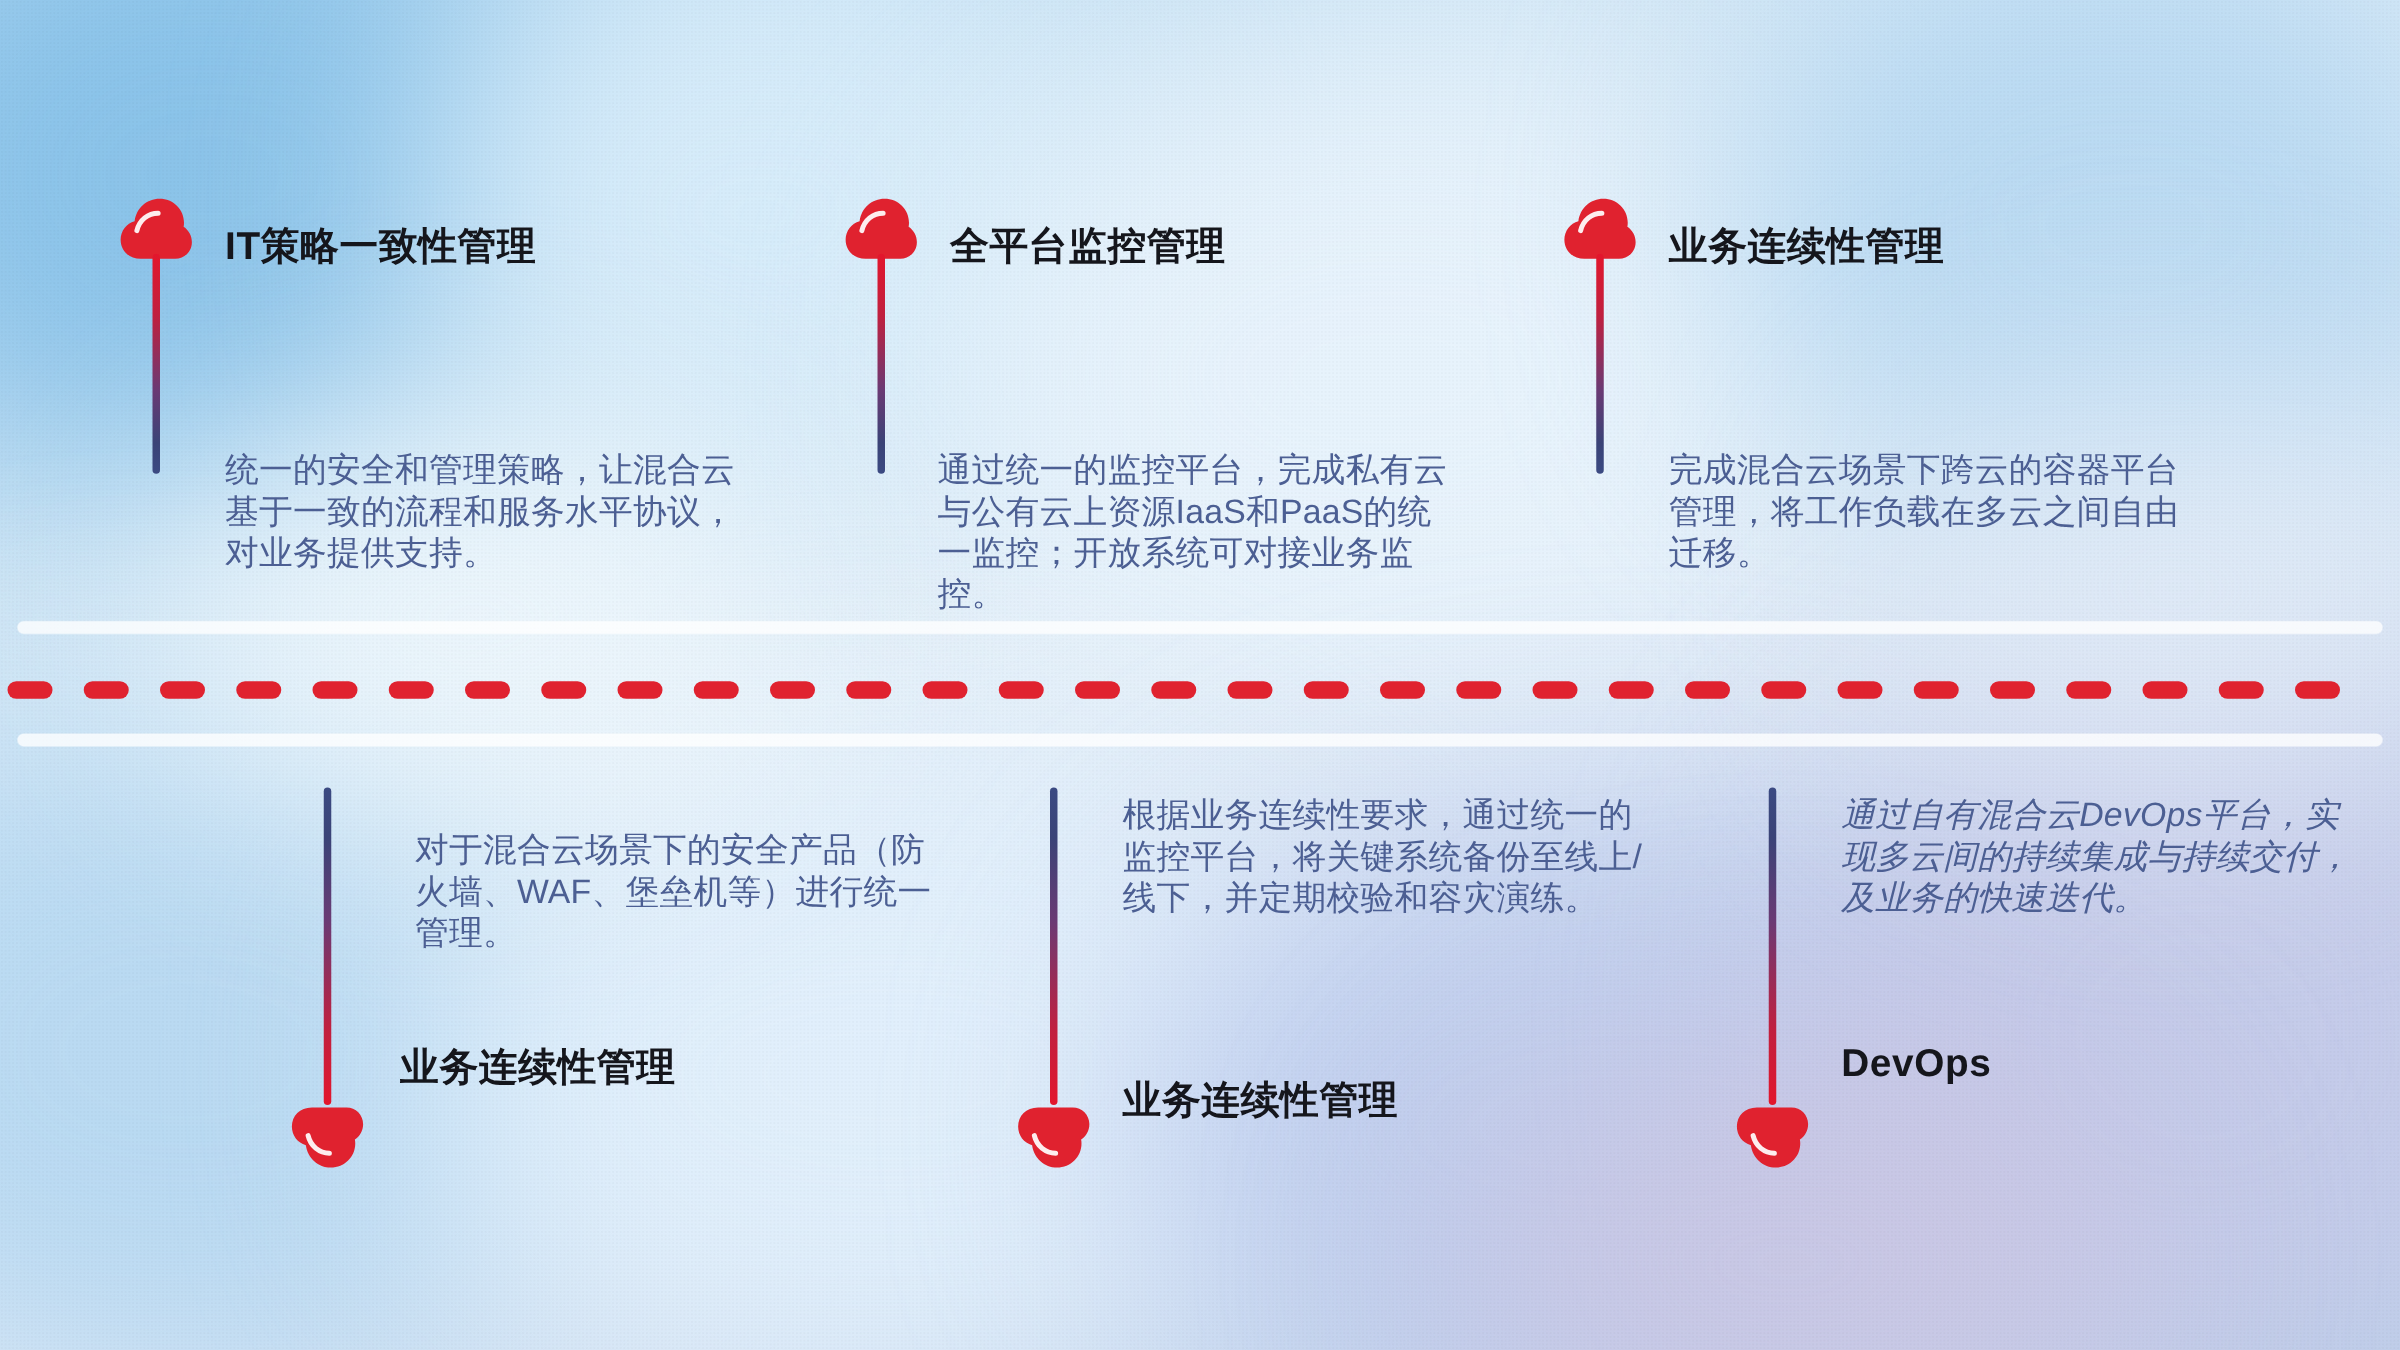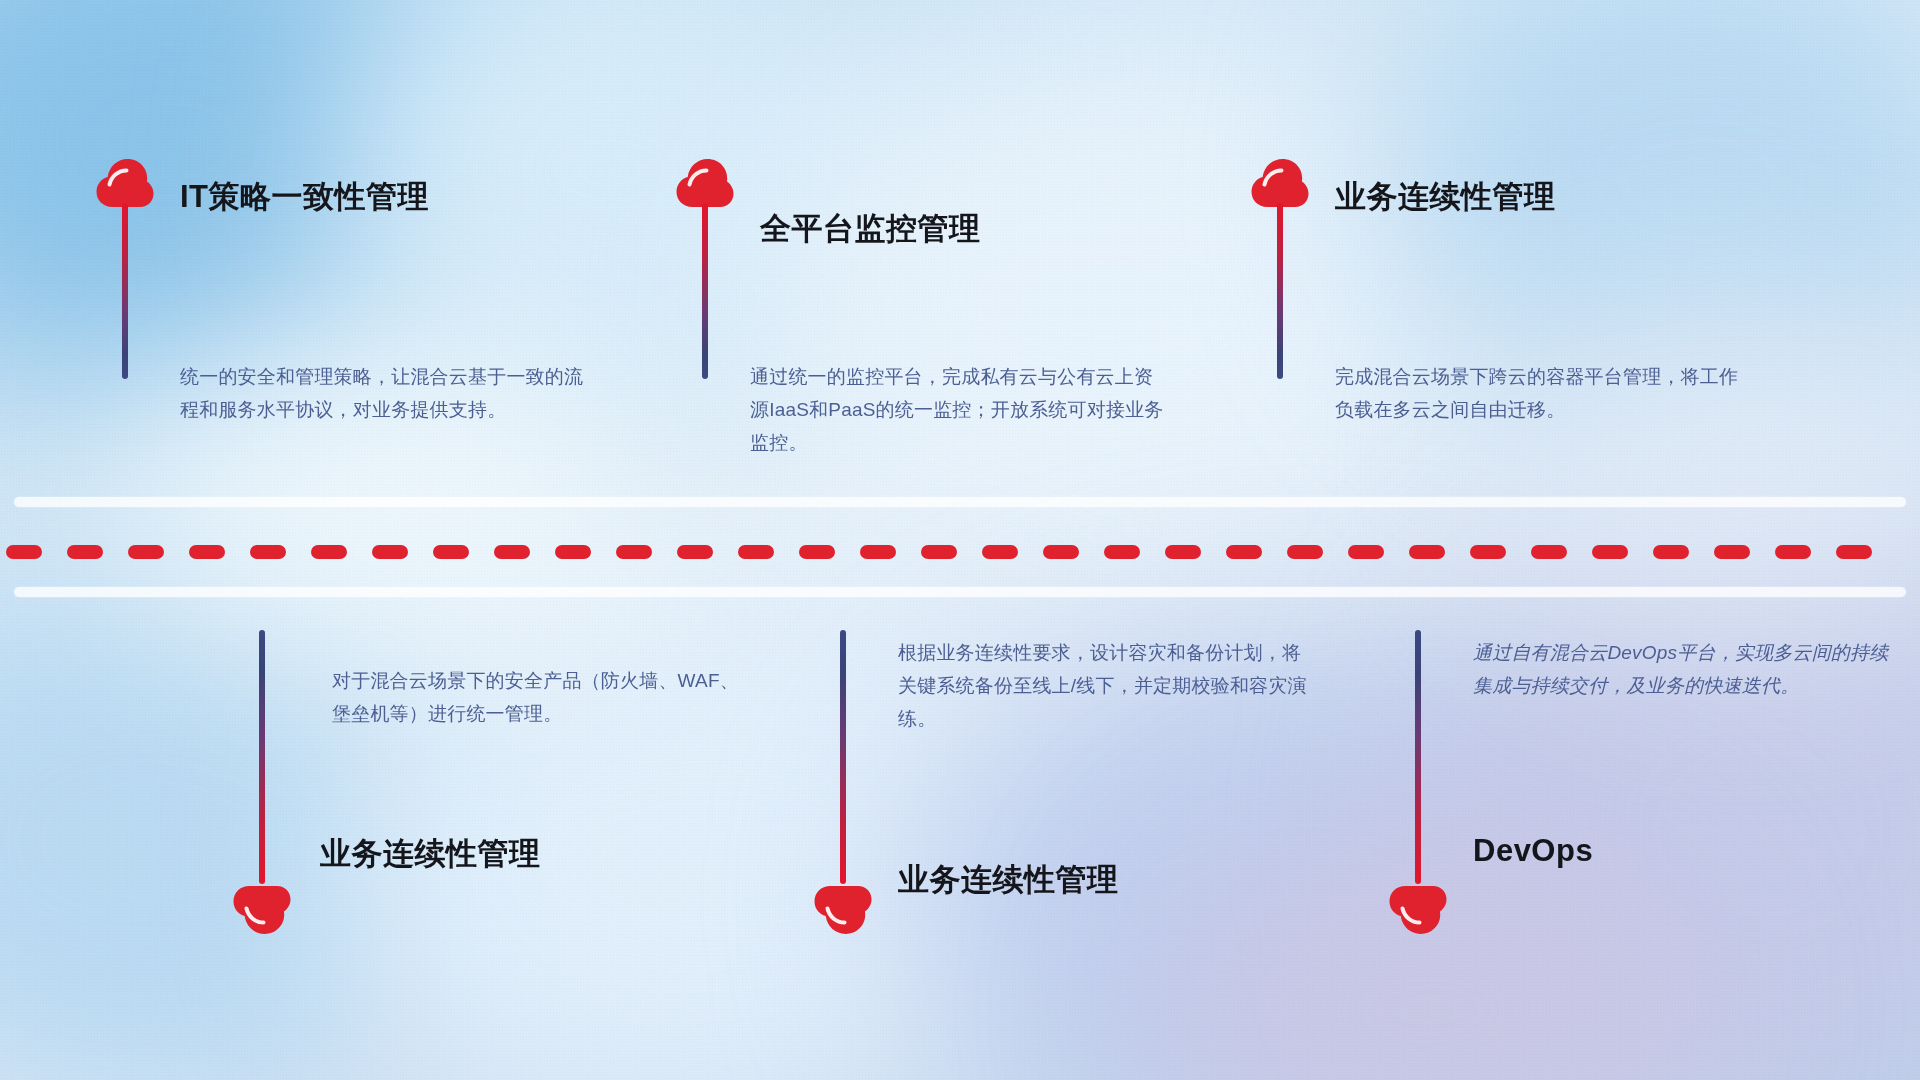--- a/index.html
+++ b/index.html
@@ -46,21 +46,21 @@
   .heading {
     position:absolute;
     font-size:31px;
     font-weight:700;
     color:#15161c;
     letter-spacing:.5px;
     white-space:nowrap;
   }
   .body-text {
     position:absolute;
-    font-size:19px;
+    font-size:27px;
     line-height:33px;
     color:#4c5f93;
     letter-spacing:.2px;
   }
 
   
   .bar {
     position:absolute; left:14px; right:14px; height:10px; border-radius:5px;
     background:rgba(255,255,255,.78);
     box-shadow:0 0 0 .5px rgba(255,255,255,.35);
@@ -104,21 +104,21 @@
     <div class="heading" style="left:180px; top:176px;">IT策略一致性管理</div>
     <div class="body-text" style="left:180px; top:360px; width:420px;">统一的安全和管理策略，让混合云基于一致的流程和服务水平协议，对业务提供支持。</div>
   </div>
 
   <div class="node">
     <svg class="cloud-icon" style="left:675px; top:158px;" viewBox="0 0 60 50">
       <path d="M17.5 49 C7.8 49 1.5 42.2 1.5 33.8 C1.5 26.6 6.2 20.6 12.7 18.9 C14.1 8.4 22.6 1 32.6 1 C43.6 1 52.2 9.5 52.2 20.2 C52.2 21.3 52.1 22.4 51.9 23.4 C55.9 26.1 58.5 30.6 58.5 35.7 C58.5 43.1 52.6 49 45.2 49 Z" fill="#e0222f"></path>
       <path d="M14.5 26.5 C16.5 18 23.5 12.5 31.5 12.5" stroke="#ffffff" stroke-width="4" stroke-linecap="round" fill="none" opacity="0.92"></path>
     </svg>
     <div class="stem down" style="left:702px; top:203px; height:176px;"></div>
-    <div class="heading" style="left:760px; top:176px;margin-top:32px;">全平台监控管理</div>
+    <div class="heading" style="left:760px; top:176px;">全平台监控管理</div>
     <div class="body-text" style="left:750px; top:360px; width:420px;">通过统一的监控平台，完成私有云与公有云上资源IaaS和PaaS的统一监控；开放系统可对接业务监控。</div>
   </div>
 
   <div class="node">
     <svg class="cloud-icon" style="left:1250px; top:158px;" viewBox="0 0 60 50">
       <path d="M17.5 49 C7.8 49 1.5 42.2 1.5 33.8 C1.5 26.6 6.2 20.6 12.7 18.9 C14.1 8.4 22.6 1 32.6 1 C43.6 1 52.2 9.5 52.2 20.2 C52.2 21.3 52.1 22.4 51.9 23.4 C55.9 26.1 58.5 30.6 58.5 35.7 C58.5 43.1 52.6 49 45.2 49 Z" fill="#e0222f"></path>
       <path d="M14.5 26.5 C16.5 18 23.5 12.5 31.5 12.5" stroke="#ffffff" stroke-width="4" stroke-linecap="round" fill="none" opacity="0.92"></path>
     </svg>
     <div class="stem down" style="left:1277px; top:203px; height:176px;"></div>
     <div class="heading" style="left:1335px; top:176px;">业务连续性管理</div>
@@ -166,21 +166,21 @@
     <div class="body-text" style="left:320px; top:664px; width:420px;margin-left:12px;">对于混合云场景下的安全产品（防火墙、WAF、堡垒机等）进行统一管理。</div>
     <div class="heading" style="left:320px; top:833px;">业务连续性管理</div>
     <svg class="cloud-icon" style="left:232px; top:885px; transform:scaleY(-1);" viewBox="0 0 60 50">
       <path d="M17.5 49 C7.8 49 1.5 42.2 1.5 33.8 C1.5 26.6 6.2 20.6 12.7 18.9 C14.1 8.4 22.6 1 32.6 1 C43.6 1 52.2 9.5 52.2 20.2 C52.2 21.3 52.1 22.4 51.9 23.4 C55.9 26.1 58.5 30.6 58.5 35.7 C58.5 43.1 52.6 49 45.2 49 Z" fill="#e0222f"></path>
       <path d="M14.5 26.5 C16.5 18 23.5 12.5 31.5 12.5" stroke="#ffffff" stroke-width="4" stroke-linecap="round" fill="none" opacity="0.92"></path>
     </svg>
   </div>
 
   <div class="node">
     <div class="stem up" style="left:840px; top:630px; height:254px;"></div>
-    <div class="body-text" style="left:898px; top:636px; width:420px;">根据业务连续性要求，设计容灾和备份计划，将关键系统备份至线上/线下，并定期校验和容灾演练。</div>
+    <div class="body-text" style="left:898px; top:636px; width:420px;">根据业务连续性要求，通过统一的监控平台，将关键系统备份至线上/线下，并定期校验和容灾演练。</div>
     <div class="heading" style="left:898px; top:859px;">业务连续性管理</div>
     <svg class="cloud-icon" style="left:813px; top:885px; transform:scaleY(-1);" viewBox="0 0 60 50">
       <path d="M17.5 49 C7.8 49 1.5 42.2 1.5 33.8 C1.5 26.6 6.2 20.6 12.7 18.9 C14.1 8.4 22.6 1 32.6 1 C43.6 1 52.2 9.5 52.2 20.2 C52.2 21.3 52.1 22.4 51.9 23.4 C55.9 26.1 58.5 30.6 58.5 35.7 C58.5 43.1 52.6 49 45.2 49 Z" fill="#e0222f"></path>
       <path d="M14.5 26.5 C16.5 18 23.5 12.5 31.5 12.5" stroke="#ffffff" stroke-width="4" stroke-linecap="round" fill="none" opacity="0.92"></path>
     </svg>
   </div>
 
   <div class="node">
     <div class="stem up" style="left:1415px; top:630px; height:254px;"></div>
     <div class="body-text" style="left:1473px; top:636px; width:420px;font-style:italic;">通过自有混合云DevOps平台，实现多云间的持续集成与持续交付，及业务的快速迭代。</div>

